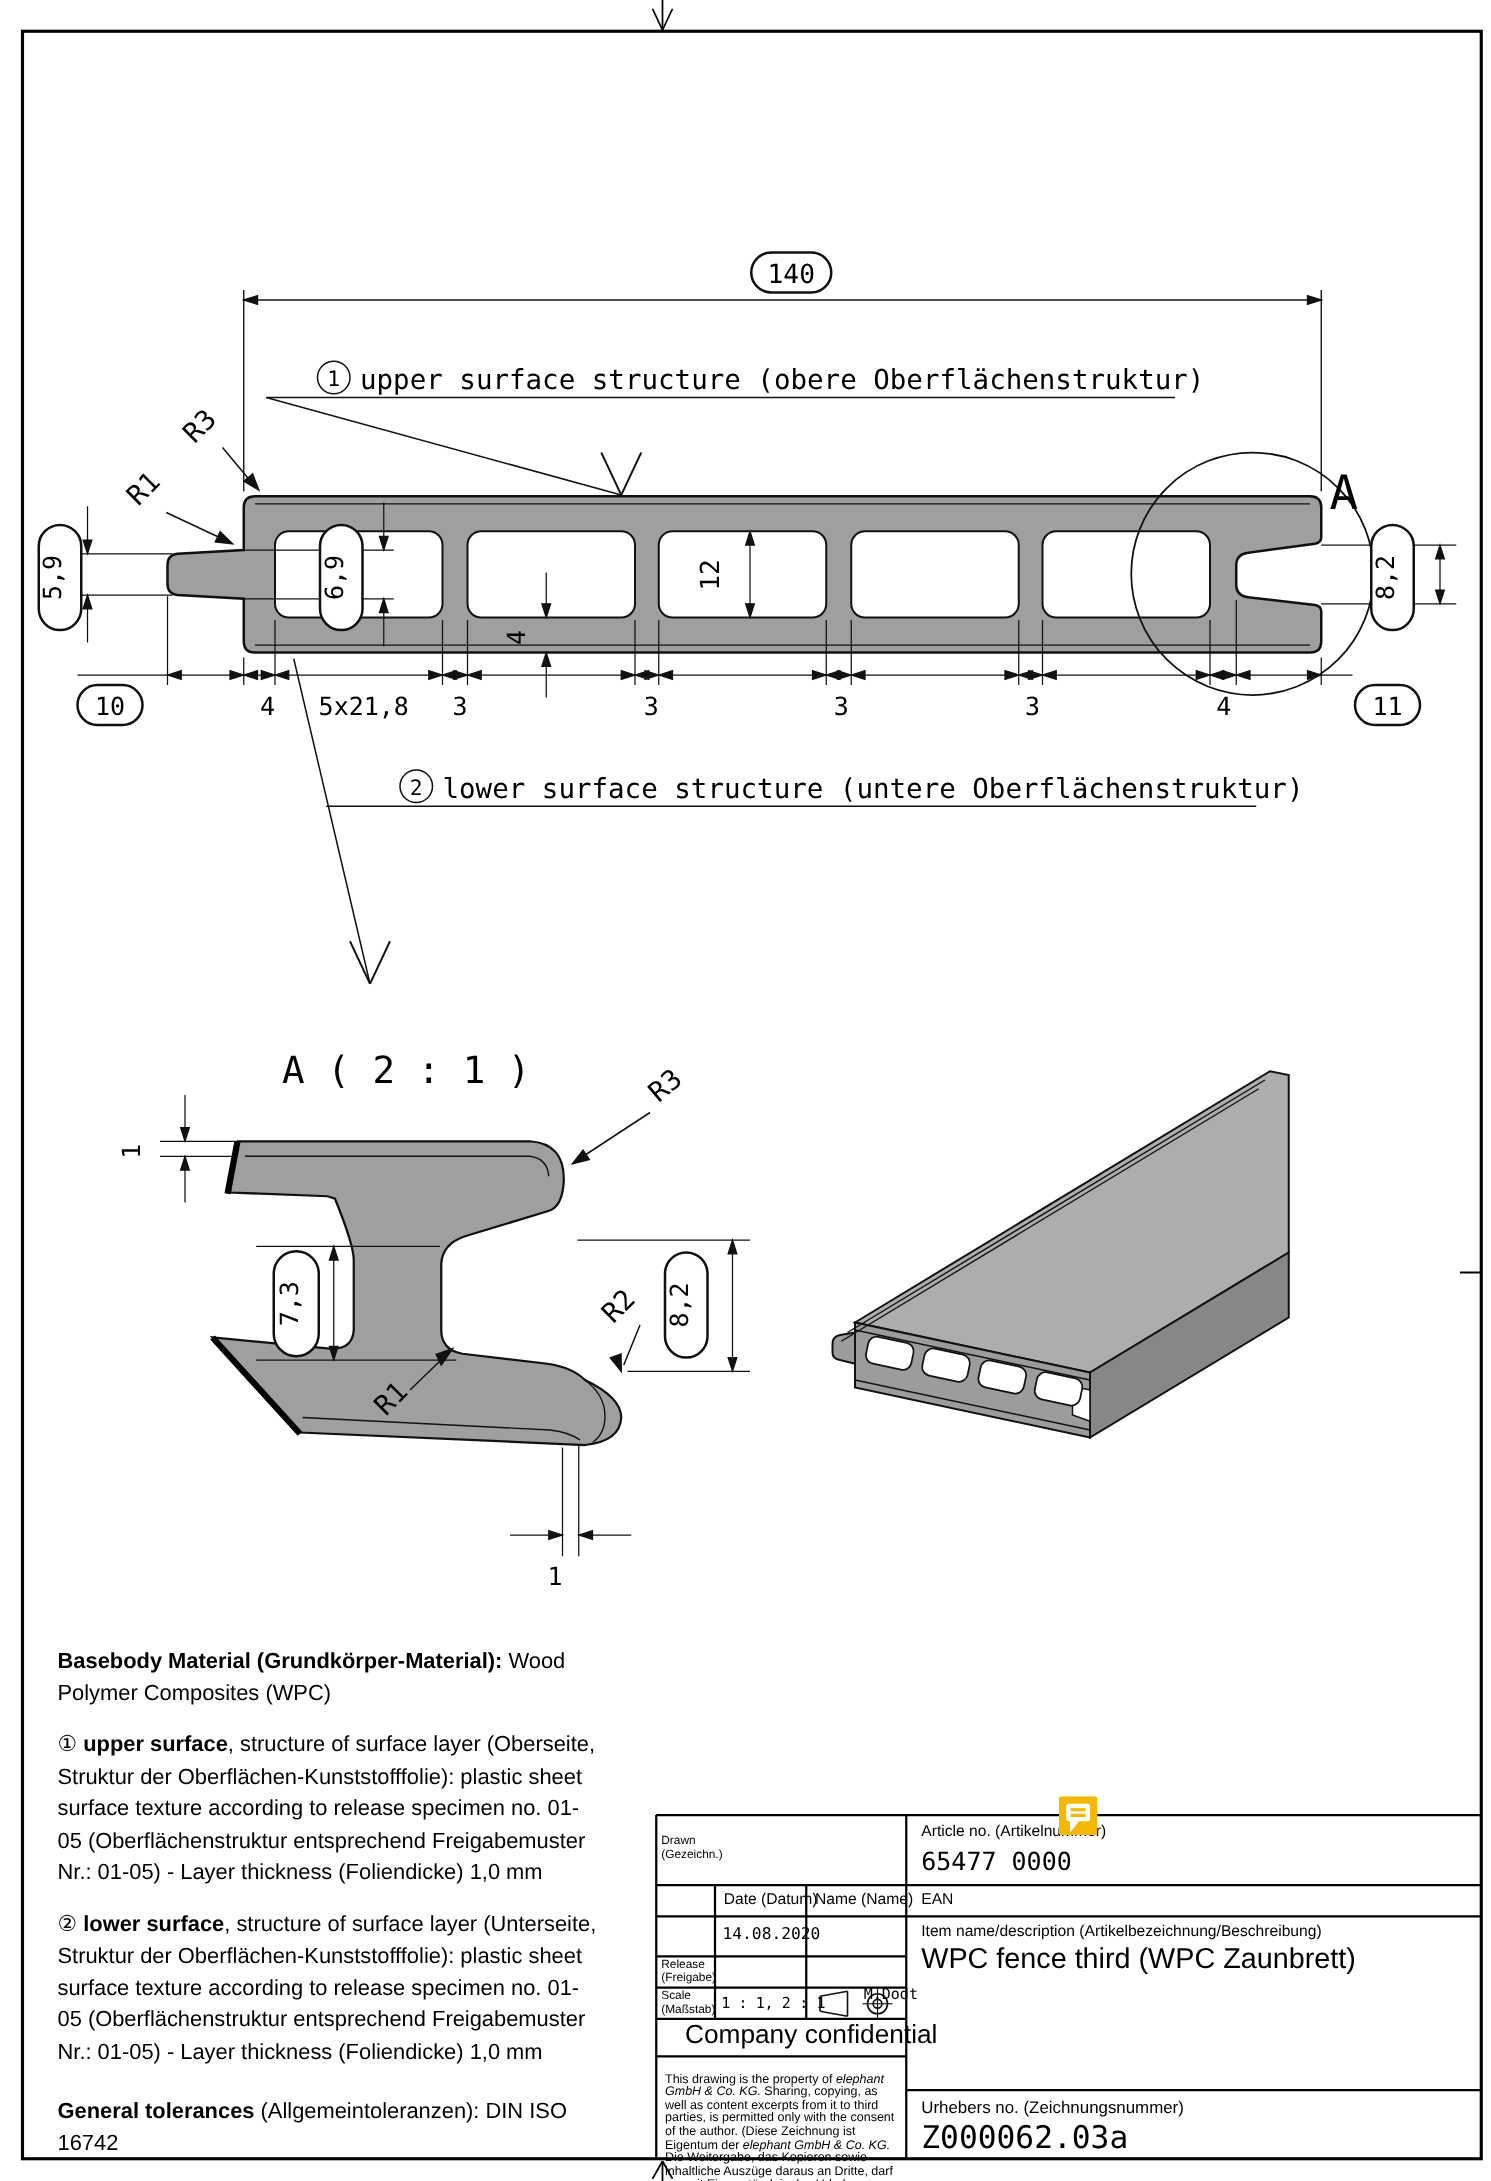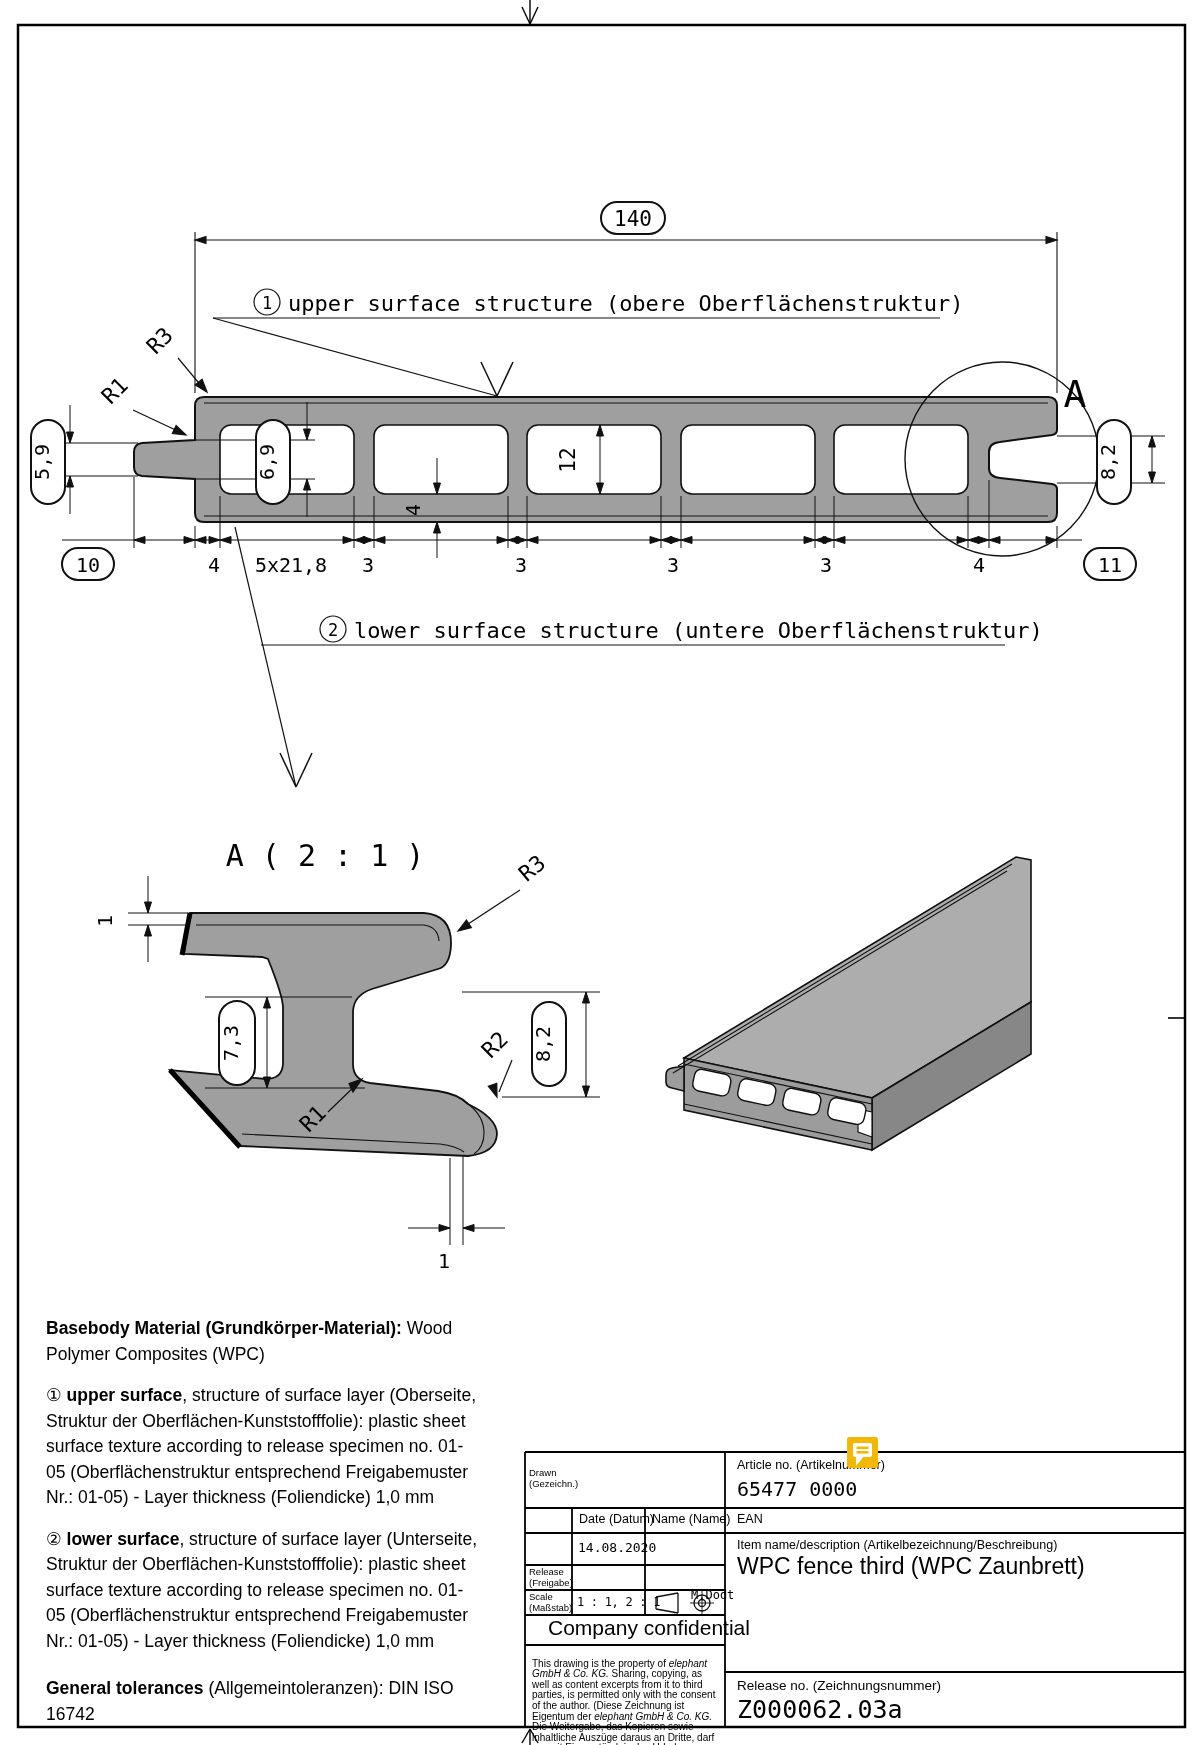--- a/index.html
+++ b/index.html
@@ -363,21 +363,21 @@
   <div class="tb val" style="left:651px;top:1588px;font-size:12px;margin-left:40px;">M.Dodt</div>
   <div class="tb lbls" style="left:529px;top:1567px;width:44px;">Release (Freigabe)</div>
   <div class="tb lbls" style="left:529px;top:1592px;width:44px;">Scale (Maßstab)</div>
   <div class="tb val" style="left:577px;top:1595px;font-size:12px;letter-spacing:-0.3px;">1 : 1, 2 : 1</div>
   <div class="tb lbl" style="left:737px;top:1538px;">Item name/description (Artikelbezeichnung/Beschreibung)</div>
   <div class="tb" id="item-value" style="left:737px;top:1553px;">WPC fence third (WPC Zaunbrett)</div>
   <div class="tb" id="conf" style="left:548px;top:1616px;">Company confidential</div>
   <div class="tb" id="legal" style="left:532px;top:1648px;">
     <span>This drawing is the property of </span><i>elephant GmbH &amp; Co. KG.</i><span> Sharing, copying, as well as content excerpts from it to third parties, is permitted only with the consent of the author. (Diese Zeichnung ist Eigentum der </span><i>elephant GmbH &amp; Co. KG.</i><span> Die Weitergabe, das Kopieren sowie inhaltliche Auszüge daraus an Dritte, darf nur mit Einverständnis des Urhebers erfolgen.)</span>
   </div>
-  <div class="tb" style="left:737px;top:1678px;font-size:13.5px;">Release no. (Zeichnungsnummer)</div>
+  <div class="tb" style="left:737px;top:1678px;font-size:13.5px;">Urhebers no. (Zeichnungsnummer)</div>
   <div class="tb val" style="left:737px;top:1695px;font-size:25px;">Z000062.03a</div>
 </div>
 
 <svg id="comment-icon" viewBox="0 0 31 37">
   <rect x="0" y="0" width="31" height="31" rx="2.5" fill="#f2b805"></rect>
   <rect x="6" y="6" width="19" height="14" rx="2" fill="#fff"></rect>
   <polygon points="9,19 9,29 17,19" fill="#fff"></polygon>
   <rect x="9.5" y="9.5" width="12" height="2.6" fill="#f2b805"></rect>
   <rect x="9.5" y="14" width="12" height="2.6" fill="#f2b805"></rect>
 </svg>

